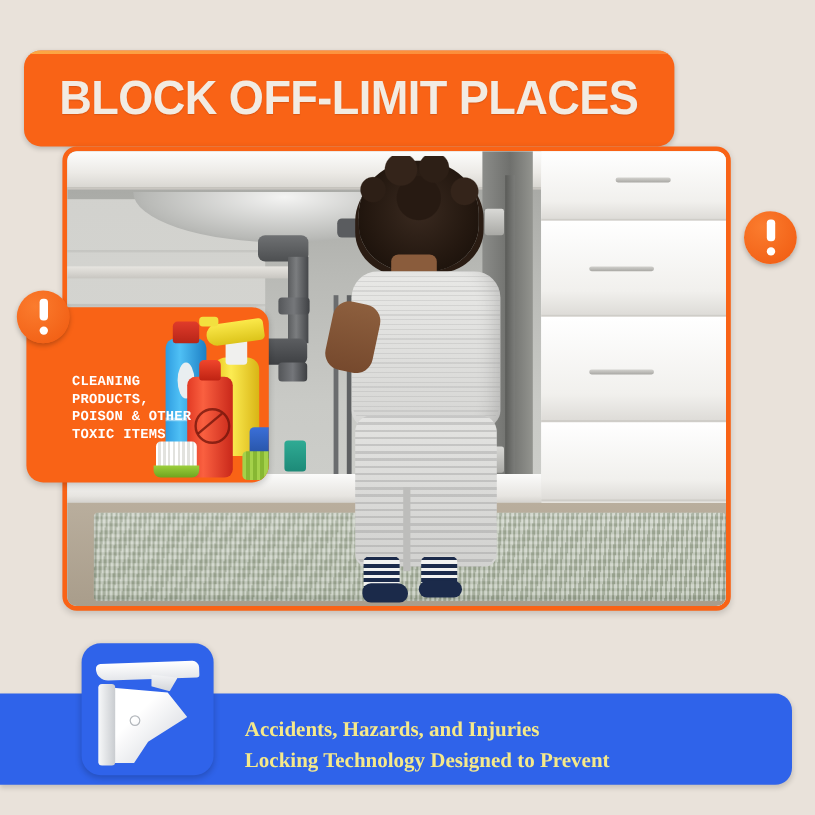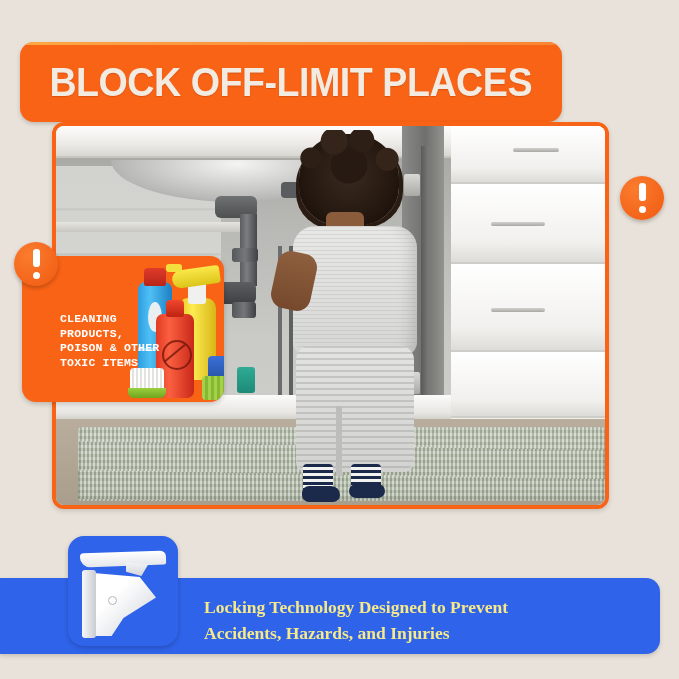--- a/index.html
+++ b/index.html
@@ -399,17 +399,17 @@
 
   <div class="blue-bar"></div>
   <div class="blue-tile">
     <div class="lock-top"></div>
     <div class="lock-tab"></div>
     <div class="lock-body"></div>
     <div class="lock-rail"></div>
     <div class="lock-screw"></div>
   </div>
   <div class="blue-text">
+    <div>Accidents, Hazards, and Injuries</div>
     <div>Locking Technology Designed to Prevent</div>
-    <div>Accidents, Hazards, and Injuries</div>
   </div>
 
 </div>
 
 </body></html>

